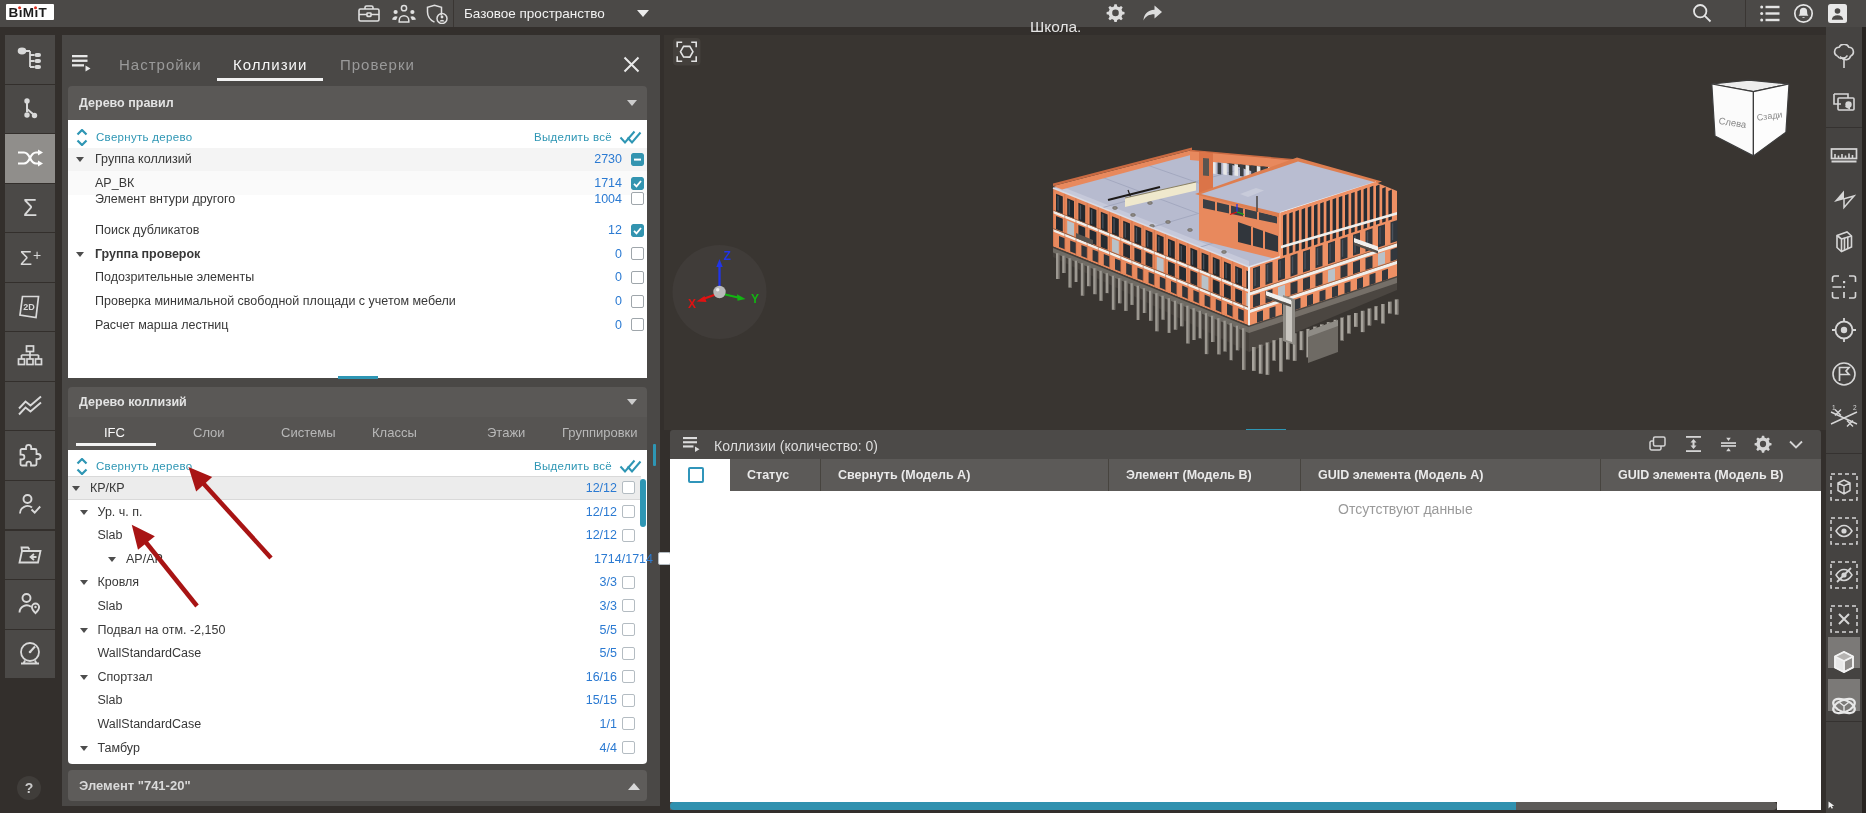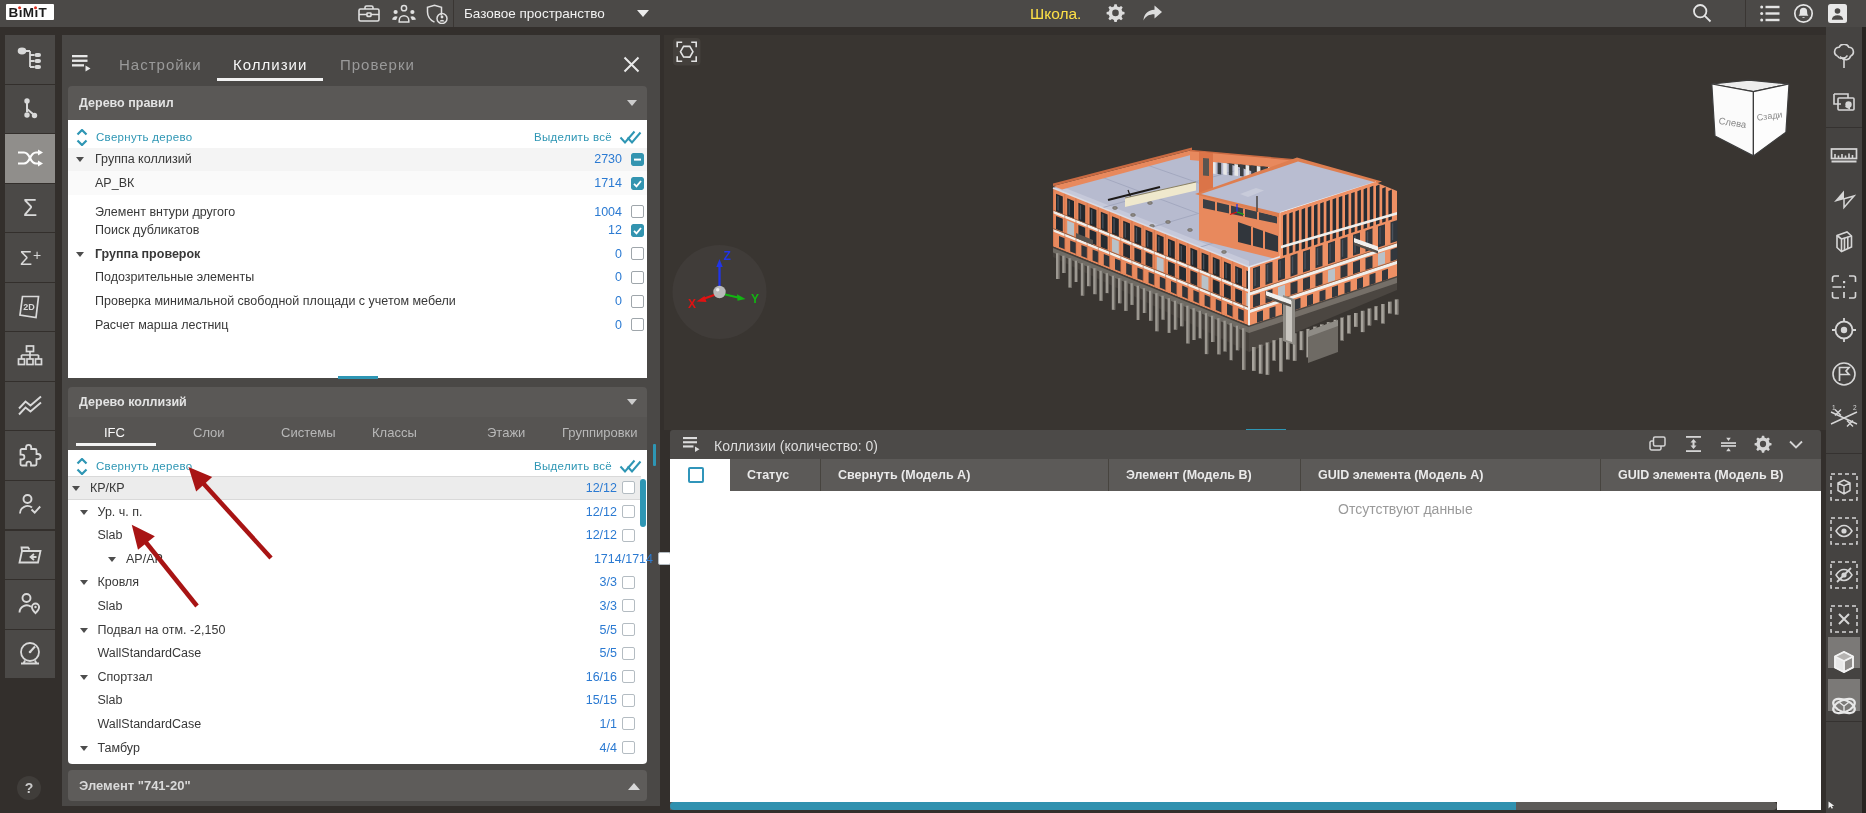--- a/index.html
+++ b/index.html
@@ -51,21 +51,21 @@
       <path d="M24.8 15.8 a3.6 3.6 0 0 0 -5.4 -3.1 l1.5 3.3 z"></path>
 </svg>
 <svg class="ic" style="left:426px;top:4px" width="23" height="20" viewBox="0 0 23 20" fill="none" stroke="#e0e0e0" stroke-width="1.5">
 <path d="M8.5 18.2 C4 16 1.5 12.5 1.5 8 V3.4 L8.5 1.2 L15.5 3.4 V8 c0 1.2 -0.2 2.4 -0.6 3.4"></path>
 <circle cx="16" cy="14.5" r="5"></circle>
 <circle cx="16" cy="13" r="1.4" fill="#e0e0e0" stroke="none"></circle>
 <path d="M13.4 17.5 a2.8 2.8 0 0 1 5.2 0" fill="#e0e0e0" stroke="none"></path>
 </svg>
 <div class="abs" style="left:464px;top:6px;font-size:13.5px;color:#f2f2f2">Базовое пространство</div>
 <div class="abs" style="left:637px;top:10px;width:0;height:0;border-left:6.5px solid transparent;border-right:6.5px solid transparent;border-top:7px solid #ececec"></div>
-<div class="abs" style="left:1030px;top:5px;font-size:15.5px;color:#fde047">Школа.</div>
+<div class="abs" style="left:1030px;top:18px;font-size:15.5px;color:#e5e5e5">Школа.</div>
 
 <svg class="ic" style="left:1106px;top:4px" width="19" height="19" viewBox="0 0 19 19" fill="#dcdcdc">
 <path d="M9.5 0.8 l1.2 0 l0.5 2.2 a6.8 6.8 0 0 1 1.9 0.8 l2 -1.2 l1.6 1.6 l-1.2 2 a6.8 6.8 0 0 1 0.8 1.9 l2.2 0.5 l0 2.3 l-2.2 0.5 a6.8 6.8 0 0 1 -0.8 1.9 l1.2 2 l-1.6 1.6 l-2 -1.2 a6.8 6.8 0 0 1 -1.9 0.8 l-0.5 2.2 l-2.3 0 l-0.5 -2.2 a6.8 6.8 0 0 1 -1.9 -0.8 l-2 1.2 l-1.6 -1.6 l1.2 -2 a6.8 6.8 0 0 1 -0.8 -1.9 l-2.2 -0.5 l0 -2.3 l2.2 -0.5 a6.8 6.8 0 0 1 0.8 -1.9 l-1.2 -2 l1.6 -1.6 l2 1.2 a6.8 6.8 0 0 1 1.9 -0.8 l0.5 -2.2 z M9.5 6.2 a3.3 3.3 0 1 0 0 6.6 a3.3 3.3 0 0 0 0 -6.6 z" transform="translate(0,-0.6)"></path>
 </svg>
 
 <svg class="ic" style="left:1143px;top:5px" width="19" height="17" viewBox="0 0 19 17" fill="#dcdcdc">
 <path d="M11.5 0.5 L19 7 L11.5 13.5 V9.2 C6 9.2 2.5 11.2 0.5 15.5 C0.8 9.5 4.5 5.2 11.5 4.8 Z"></path>
 </svg>
 
 <svg class="ic" style="left:1692px;top:3px" width="20" height="20" viewBox="0 0 20 20" fill="none" stroke="#e4e4e4" stroke-width="1.8">
@@ -239,21 +239,21 @@
       </svg>
     </div>
 <div class="row" style="top:171.3px;background:#fafafa;">
       <div class="rowt" style="left:27px">АР_ВК</div>
       <div class="num" style="left:300px;width:254px">1714</div>
       <svg class="cb" style="left:562.5px" width="13" height="13" viewBox="0 0 13 13">
         <rect width="13" height="13" rx="2" fill="#3394b0"></rect>
         <path d="M3 6.8 L5.5 9.3 L10 4" stroke="#fff" stroke-width="1.8" fill="none"></path>
       </svg>
     </div>
-<div class="row" style="top:200px;padding-left:21px;">
+<div class="row" style="top:187px;padding-left:21px;">
       <div class="rowt" style="left:27px">Элемент внтури другого</div>
       <div class="num" style="left:300px;width:254px">1004</div>
       <div class="cb un" style="left:562.5px"></div>
     </div>
 <div class="row" style="top:218.5px;">
       <div class="rowt" style="left:27px">Поиск дубликатов</div>
       <div class="num" style="left:300px;width:254px">12</div>
       <svg class="cb" style="left:562.5px" width="13" height="13" viewBox="0 0 13 13">
         <rect width="13" height="13" rx="2" fill="#3394b0"></rect>
         <path d="M3 6.8 L5.5 9.3 L10 4" stroke="#fff" stroke-width="1.8" fill="none"></path>

